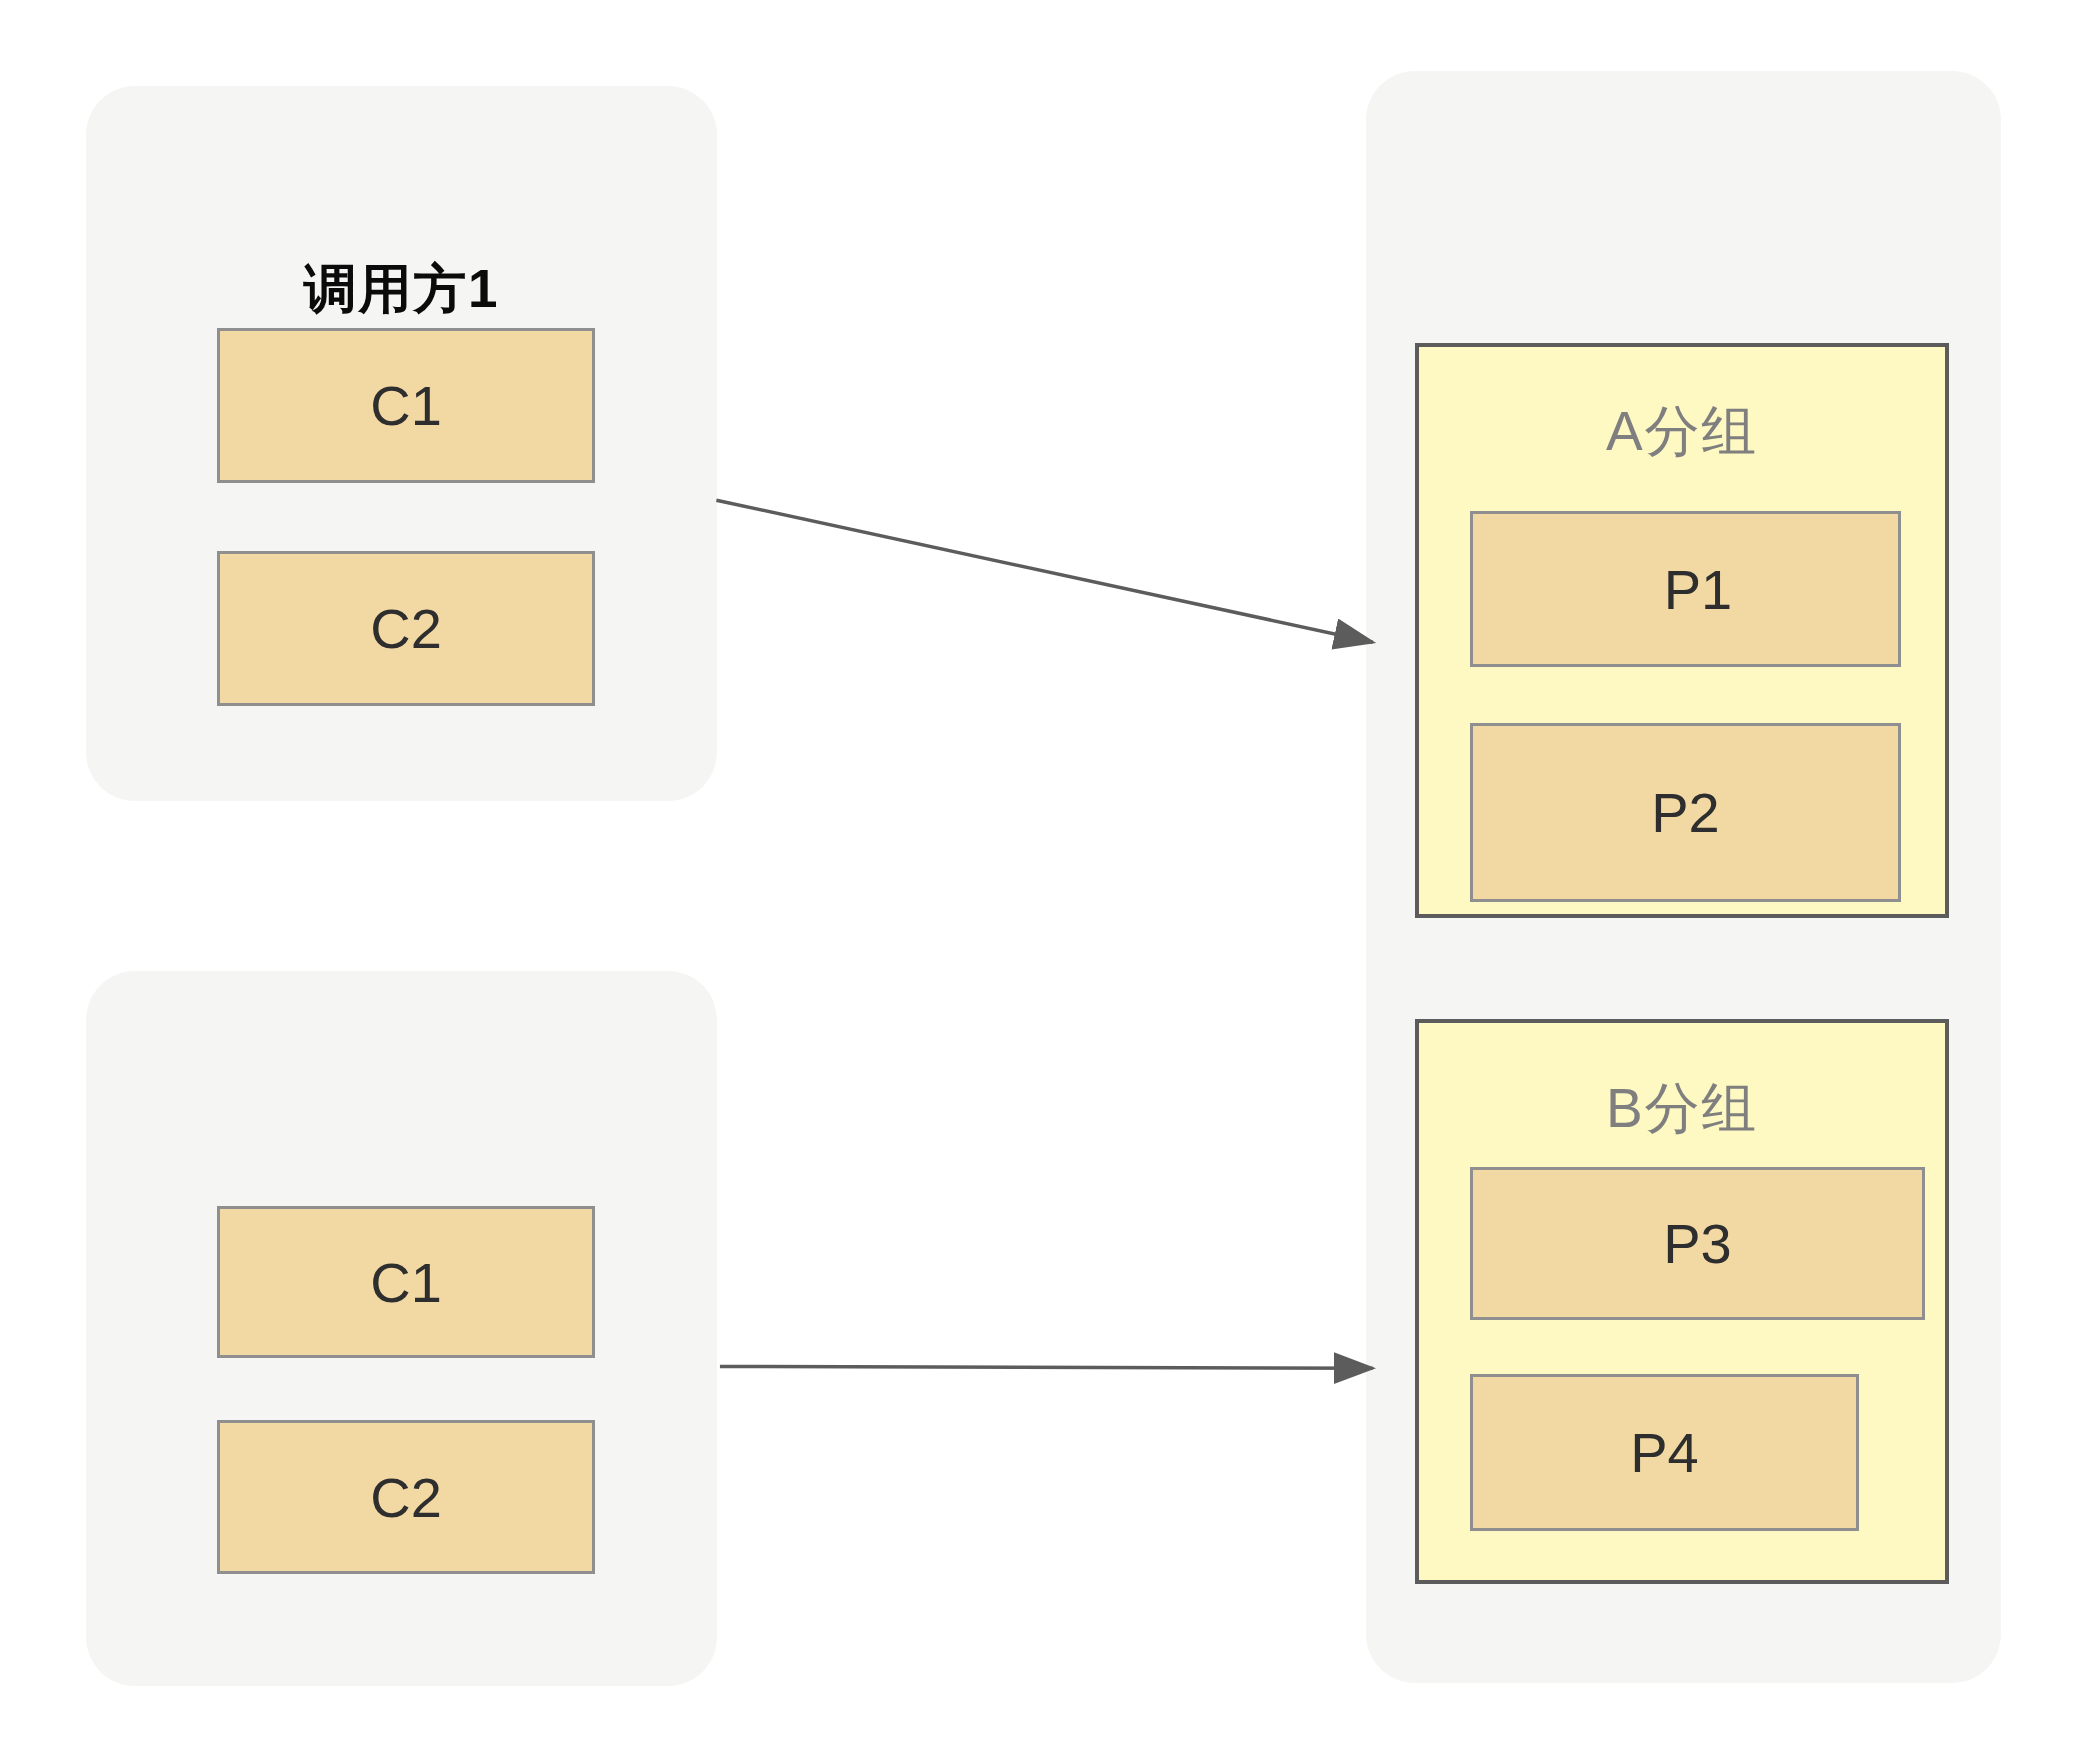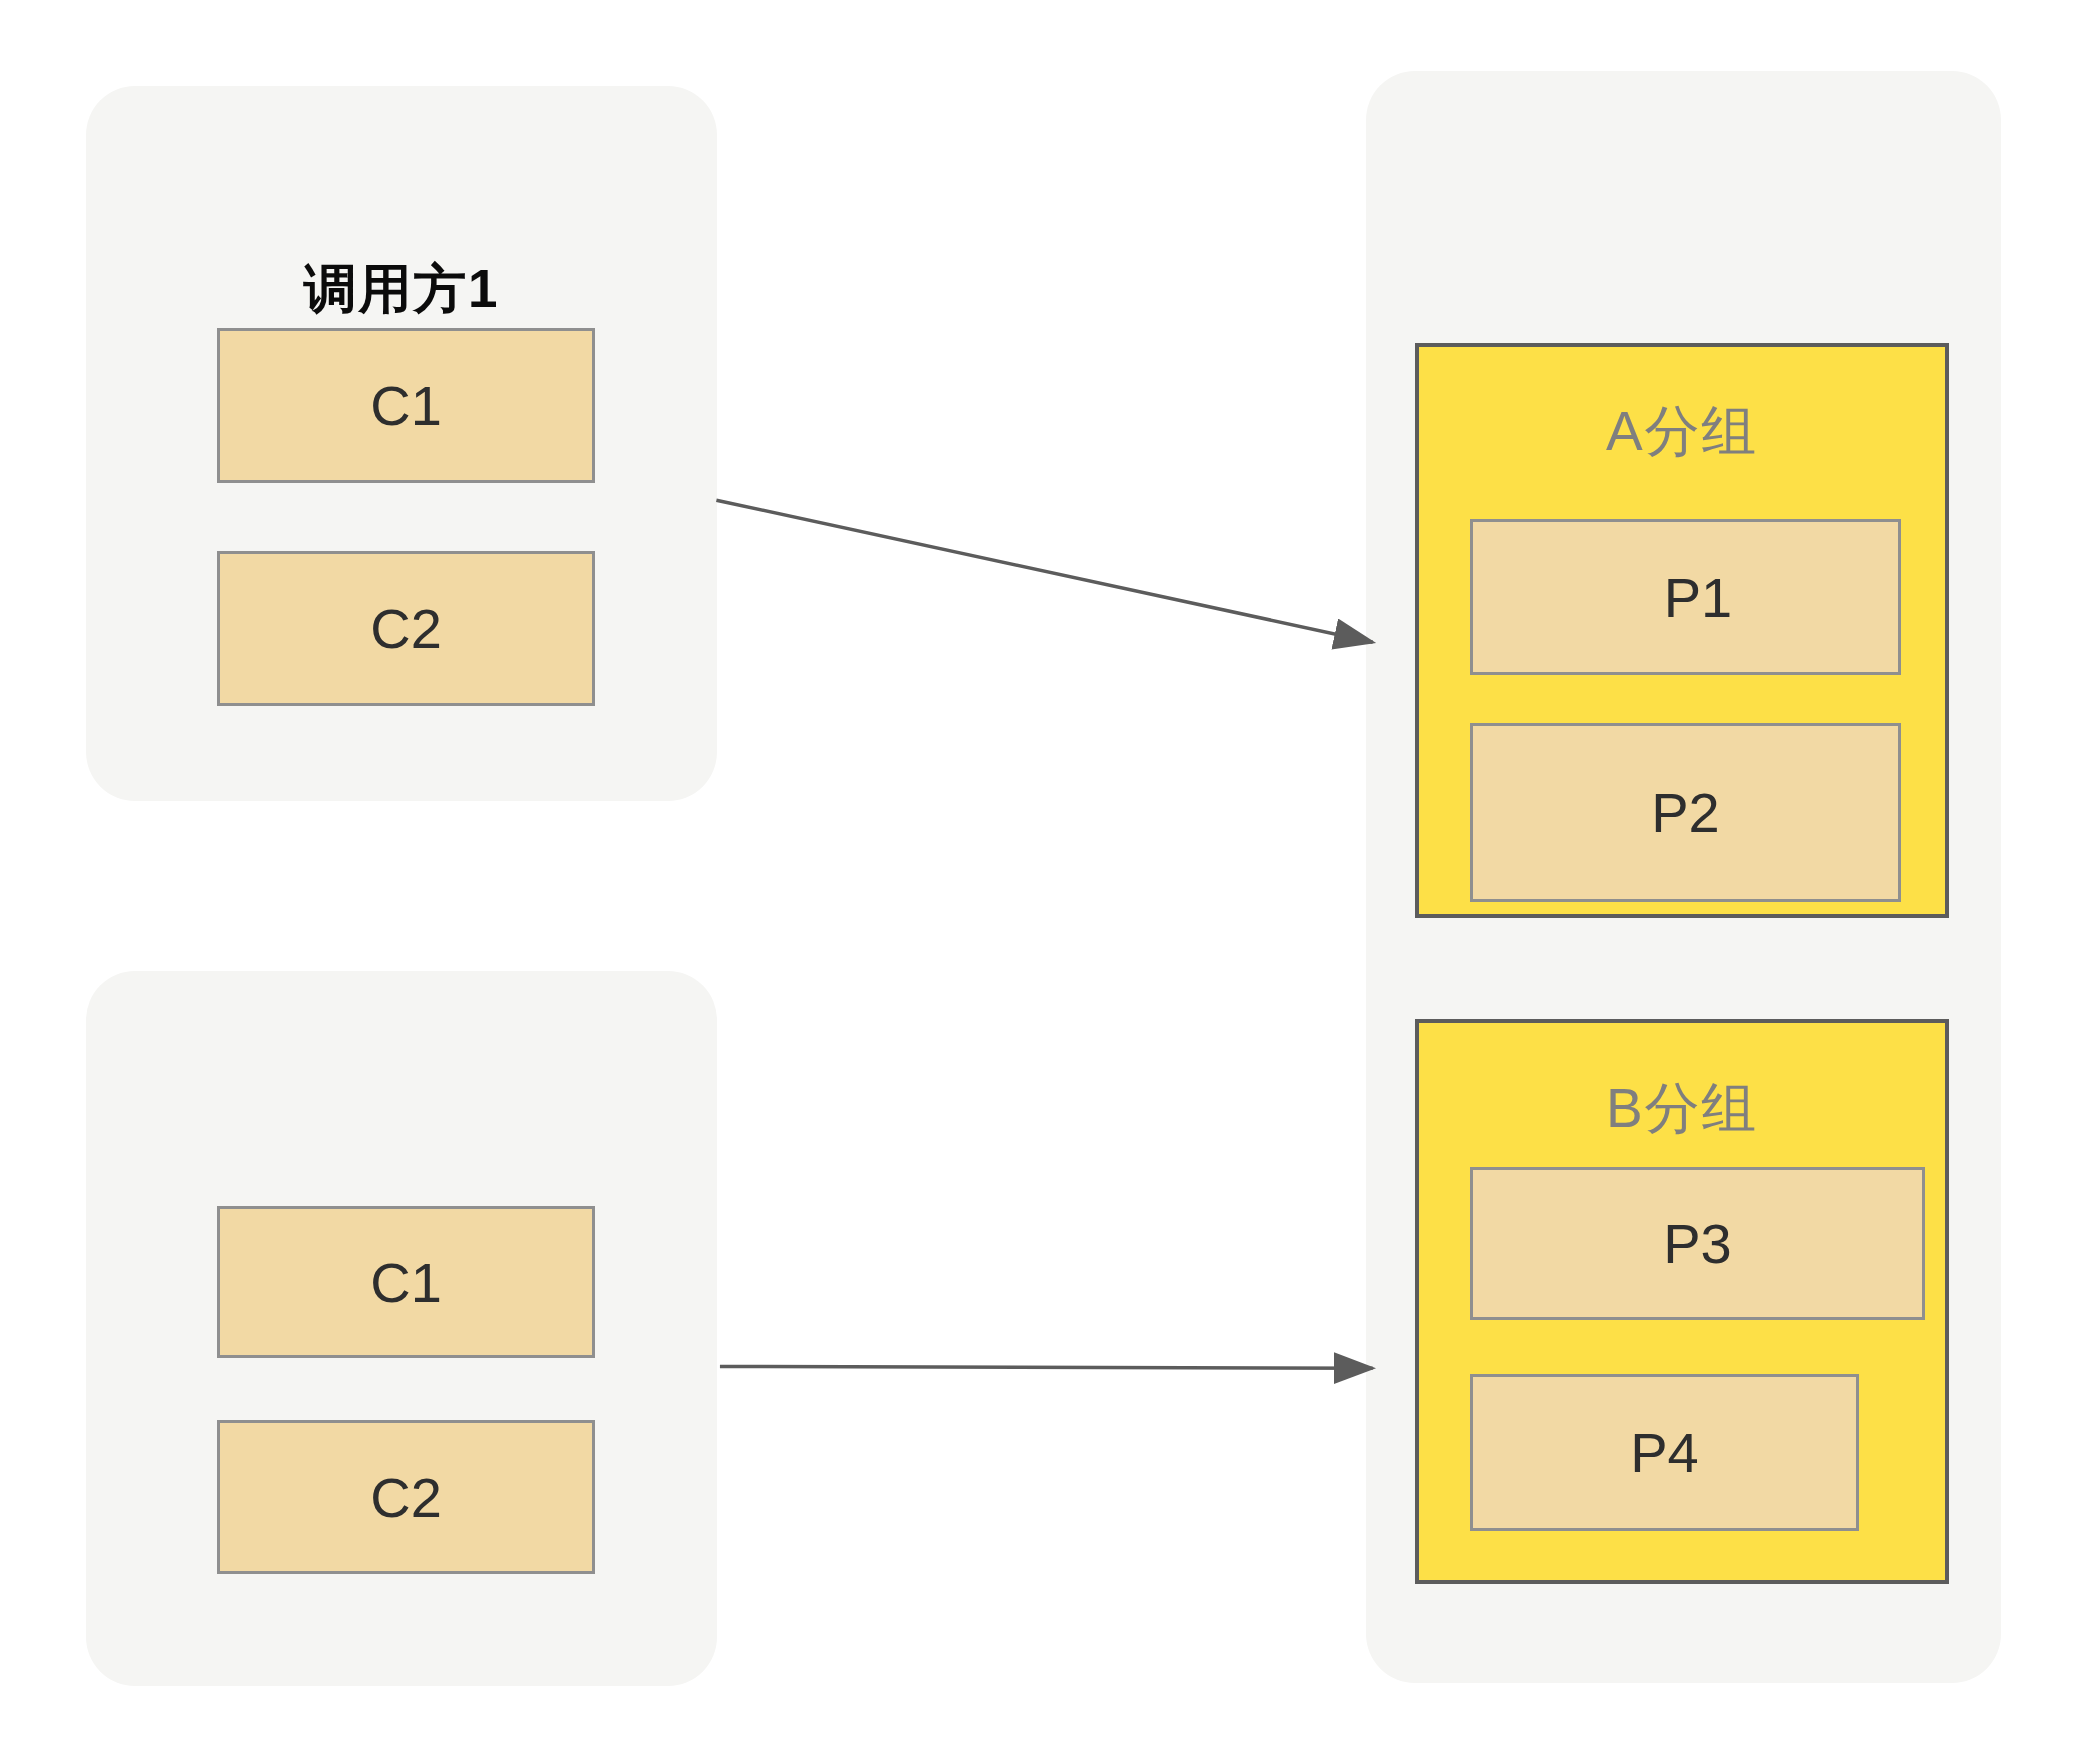--- a/index.html
+++ b/index.html
@@ -40,21 +40,21 @@
     box-sizing: border-box;
     display: flex;
     align-items: center;
     justify-content: center;
     font-size: 56px;
     color: #2E2E2E;
   }
   
   .group {
     position: absolute;
-    background: #fde047;
+    background: #fef9c3;
     border: 4.4px solid #5C5C5C;
     box-sizing: border-box;
   }
   .group-label {
     position: absolute;
     left: 0;
     width: 100%;
     text-align: center;
     font-size: 55px;
     line-height: 62px;
@@ -80,21 +80,21 @@
   .caller2 { left: 86px; top: 971px; width: 631px; height: 715px; }
   .caller2 .container-title { top: 98px; }
   .caller2 .node-1 { left: 131px; top: 235px; width: 378px; height: 152px; }
   .caller2 .node-2 { left: 131px; top: 449px; width: 378px; height: 154px; }
 
   
   .provider { left: 1366px; top: 71px; width: 635px; height: 1612px; }
   .provider .container-title { top: 109px; }
   .group-a { left: 49px; top: 272px; width: 534px; height: 575px; }
   .group-a .group-label { top: 53px; }
-  .group-a .node-1 { left: 51px; top: 172px; width: 431px; height: 156px; padding-left: 25px; }
+  .group-a .node-1 { left: 51px; top: 164px; width: 431px; height: 156px; padding-left: 25px; }
   .group-a .node-2 { left: 51px; top: 376px; width: 431px; height: 179px; }
   .group-b { left: 49px; top: 948px; width: 534px; height: 565px; }
   .group-b .group-label { top: 34px; margin-top: 20px; }
   .group-b .node-1 { left: 51px; top: 144px; width: 455px; height: 153px; }
   .group-b .node-2 { left: 51px; top: 351px; width: 389px; height: 157px; }
 </style>
 </head>
 <body>
 
 <div class="stage">

